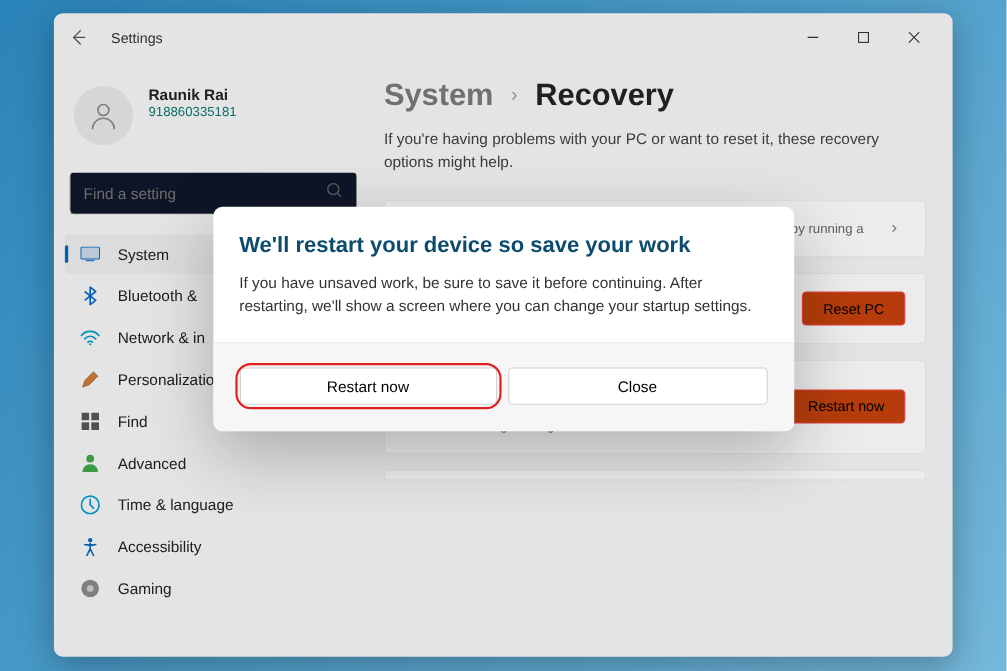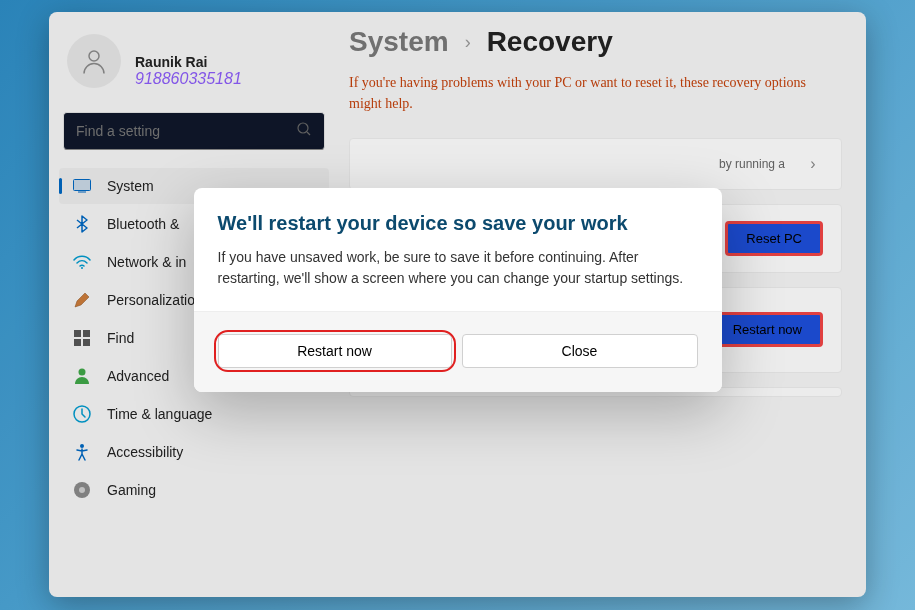--- a/index.html
+++ b/index.html
@@ -45,33 +45,33 @@
       display: flex;
       height: calc(100% - 44px);
     }
     .sidebar {
       width: 290px;
       padding: 12px 10px 0 10px;
       flex-shrink: 0;
     }
     .profile {
       display: flex;
-      align-items: flex-end;
+      align-items: flex-start;
       gap: 14px;
       padding: 10px 8px;
       margin-bottom: 14px;
     }
     .avatar {
       width: 54px; height: 54px;
       background: #e4e4e4;
       border-radius: 50%;
       display: flex; align-items: center; justify-content: center;
     }
     .profile-name { font-size: 14px; font-weight: 600; color: #222; }
-    .profile-sub { font-size: 16px; color: #8b5cf6; font-style: italic; }
+    .profile-sub { font-size: 12px; color: #0f766e; }
     .search-box {
       display: flex;
       align-items: center;
       background: #0f172a;
       border: 1px solid #e0e0e0;
       border-bottom: 1px solid #888;
       border-radius: 4px;
       padding: 8px 12px;
       margin: 0 4px 18px 4px;
     }
@@ -119,24 +119,23 @@
       align-items: center;
       gap: 16px;
       font-size: 28px;
       margin-bottom: 14px;
     }
     .bc-parent { color: #777; font-weight: 600; }
     .bc-sep { color: #999; font-size: 18px; }
     .bc-current { font-weight: 600; color: #222; }
     .page-desc {
       font-size: 14px;
-      color: #c2410c;
+      color: #404040;
       margin-bottom: 24px;
       line-height: 1.5;
-      font-family: Liberation Serif, serif;
     }
     .card {
       background: #fbfbfb;
       border: 1px solid #eaeaea;
       border-radius: 4px;
       padding: 16px 18px;
       margin-bottom: 14px;
       display: flex;
       align-items: center;
       gap: 18px;
@@ -144,22 +143,22 @@
     .card-icon {
       width: 28px; height: 28px;
       display: flex; align-items: center; justify-content: center;
       color: #555;
       flex-shrink: 0;
     }
     .card-text { flex: 1; }
     .card-title { font-size: 14px; color: #222; margin-bottom: 2px; }
     .card-desc { font-size: 12px; color: #666; line-height: 1.4; }
     .card-btn {
-      background: #1d4ed8;
-      border: 3px solid #ef4444;
+      background: #c2410c;
+      border: 1px solid #ef4444;
       border-radius: 4px;
       padding: 7px 18px;
       font-size: 13px;
       cursor: pointer;
     }
     .card-chevron { color: #888; width: 20px; text-align: center; }
     
     .overlay {
       position: absolute;
       inset: 0;
@@ -216,20 +215,46 @@
       inset: -4px;
       border: 2px solid #e02020;
       border-radius: 14px;
       pointer-events: none;
     }
   </style>
 </head>
 <body>
 
 <div class="window">
+  <div class="titlebar">
+    <div class="back-btn">
+      <svg width="16" height="16" viewBox="0 0 16 16">
+          <path d="M10 2L4 8l6 6" stroke="#555" stroke-width="1.2" fill="none" stroke-linecap="round"></path>
+          <path d="M4 8h10" stroke="#555" stroke-width="1.2" stroke-linecap="round"></path>
+        </svg>
+    </div>
+    <div class="app-title">Settings</div>
+    <div class="win-controls">
+      <div class="win-btn">
+        <svg width="10" height="10">
+            <line x1="0" y1="5" x2="10" y2="5" stroke="#333" stroke-width="1"></line>
+          </svg>
+      </div>
+      <div class="win-btn">
+        <svg width="10" height="10">
+            <rect x="0.5" y="0.5" width="9" height="9" stroke="#333" stroke-width="1" fill="none"></rect>
+          </svg>
+      </div>
+      <div class="win-btn">
+        <svg width="10" height="10">
+            <path d="M0 0L10 10M10 0L0 10" stroke="#333" stroke-width="1"></path>
+          </svg>
+      </div>
+    </div>
+  </div>
 
   <div class="content-area">
     <div class="sidebar">
       <div class="profile">
         <div class="avatar">
           <svg width="30" height="30" viewBox="0 0 24 24">
               <circle cx="12" cy="8" r="4" stroke="#888" stroke-width="1.2" fill="none"></circle>
               <path d="M4 22c0-4.4 3.6-8 8-8s8 3.6 8 8" stroke="#888" stroke-width="1.2" fill="none"></path>
             </svg>
         </div>

